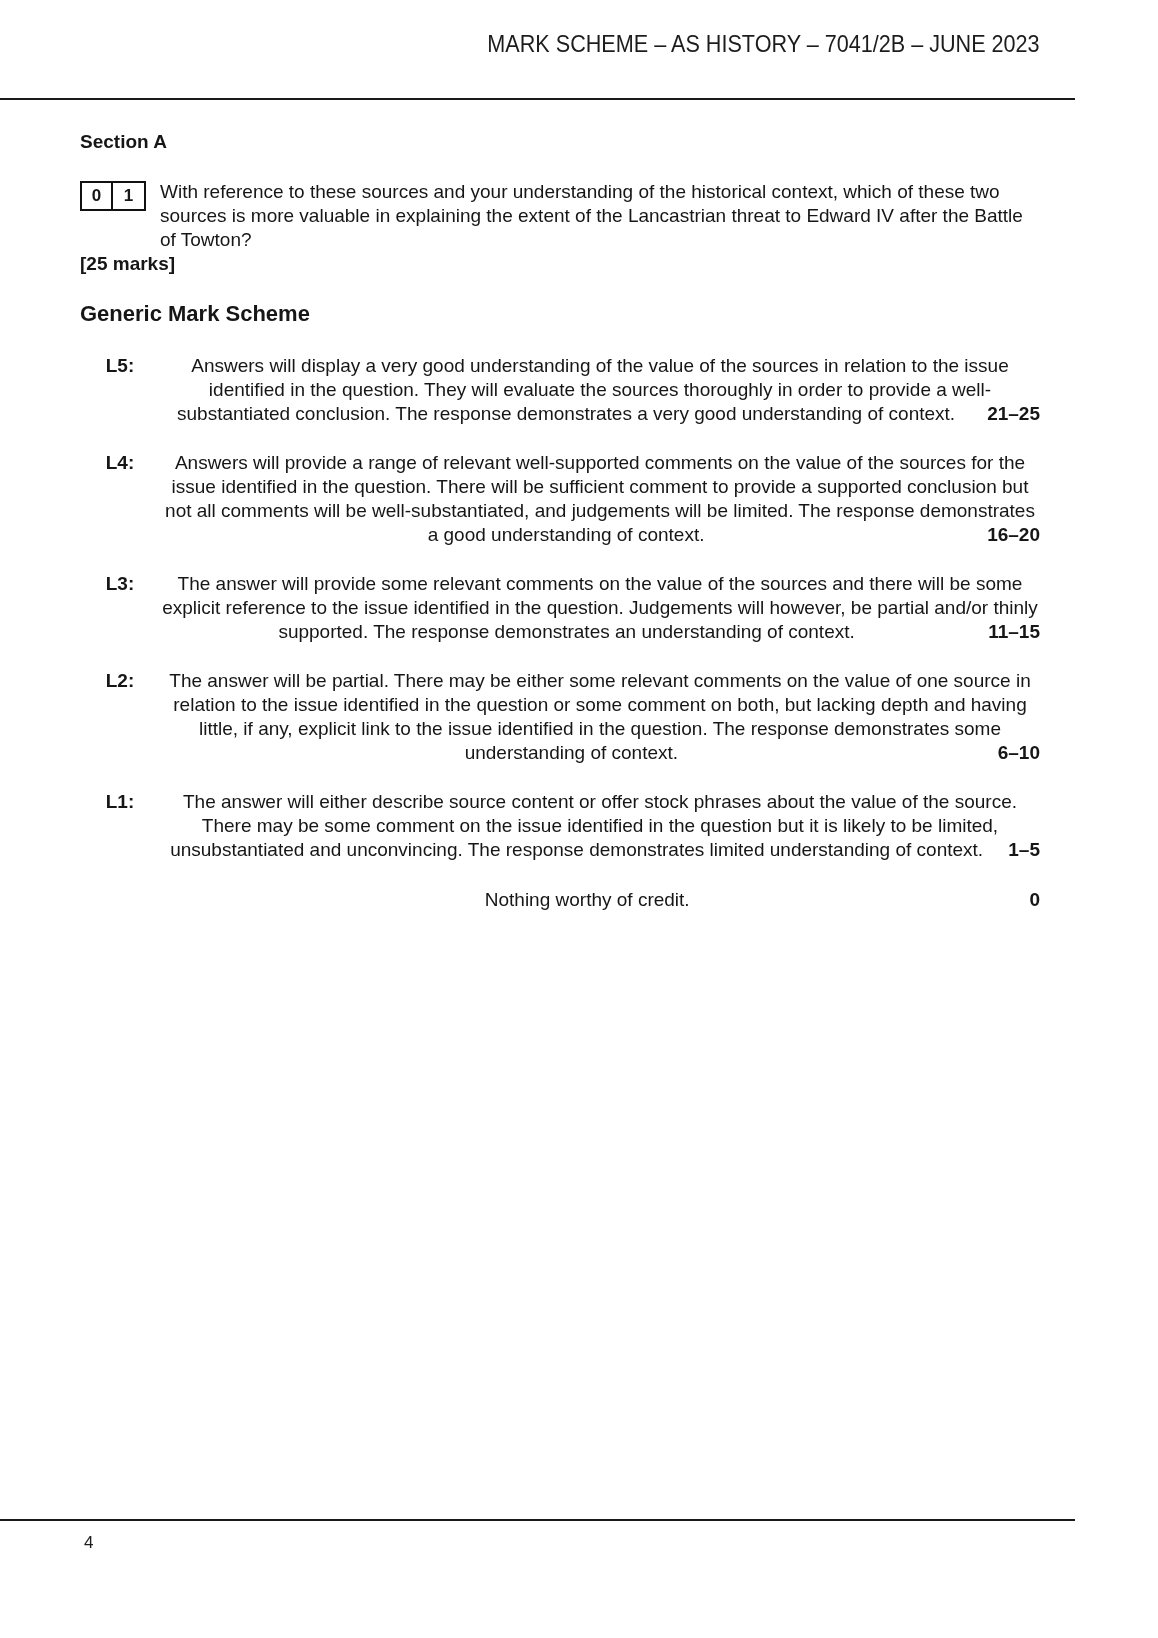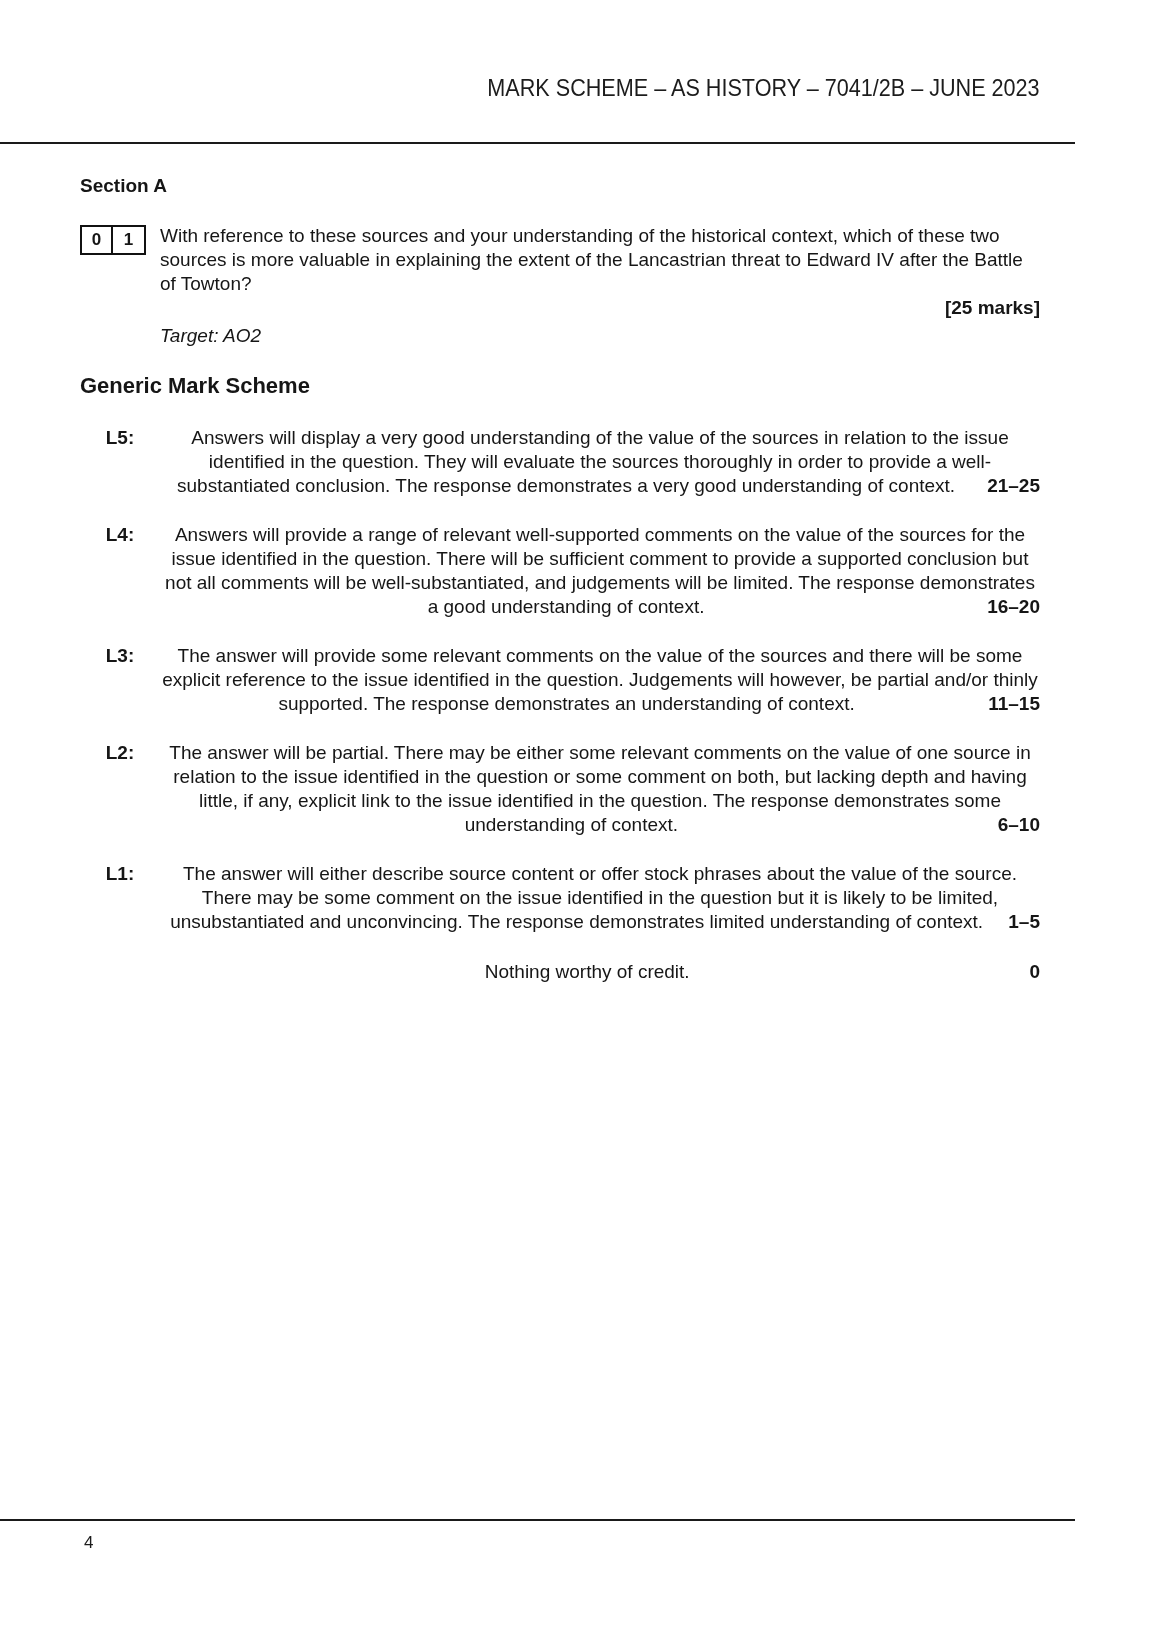--- a/index.html
+++ b/index.html
@@ -10,21 +10,21 @@
     position: relative;
     width: 1158px;
     height: 1638px;
     background: #ffffff;
     overflow: hidden;
     padding: 0 118px 0 80px; 
   }
 
   
   .header {
-    padding-top: 74px;
+    padding-top: 30px;
     text-align: right;
   }
   .header-title {
     display: inline-block;
     font-size: 24px;
     line-height: 28px;
     color: #1c1c1c;
     transform: scaleX(0.9);
     transform-origin: 100% 50%;
     white-space: nowrap;
@@ -64,21 +64,21 @@
     justify-content: center;
     font-weight: bold;
     font-size: 17px;
   }
   .q-digit + .q-digit { border-left: none; }
   .body-text {
     font-size: 19px;
     line-height: 24px;
   }
   .marks-line {
-    text-align: right;
+    text-align: left;
     font-weight: bold;
     font-size: 19px;
     line-height: 24px;
   }
   .indent { margin-left: 80px; }
   .italic { font-style: italic; }
   .target-line { margin-top: 4px; }
   .target-detail { margin-top: 30px; max-width: 880px; }
 
   .gms-heading {
@@ -146,21 +146,20 @@
       <span class="q-num">
         <span class="q-digit">0</span>
         <span class="q-digit">1</span>
       </span>
     </div>
     <div class="body-text">With reference to these sources and your understanding of the historical context, which of these two sources is more valuable in explaining the extent of the Lancastrian threat to Edward IV after the Battle of Towton?</div>
   </div>
 
   <div class="marks-line">[25 marks]</div>
 
-  <div class="body-text italic indent target-line">Target: AO2</div>
 
 
   <div class="gms-heading">Generic Mark Scheme</div>
 
   <div class="levels">
 
     <div class="level">
       <div class="level-label">L5:</div>
       <div class="level-body">
         <span>Answers will display a very good understanding of the value of the sources in relation to the issue identified in the question. They will evaluate the sources thoroughly in order to provide a well-substantiated conclusion. The response demonstrates a very good understanding of context.</span>

